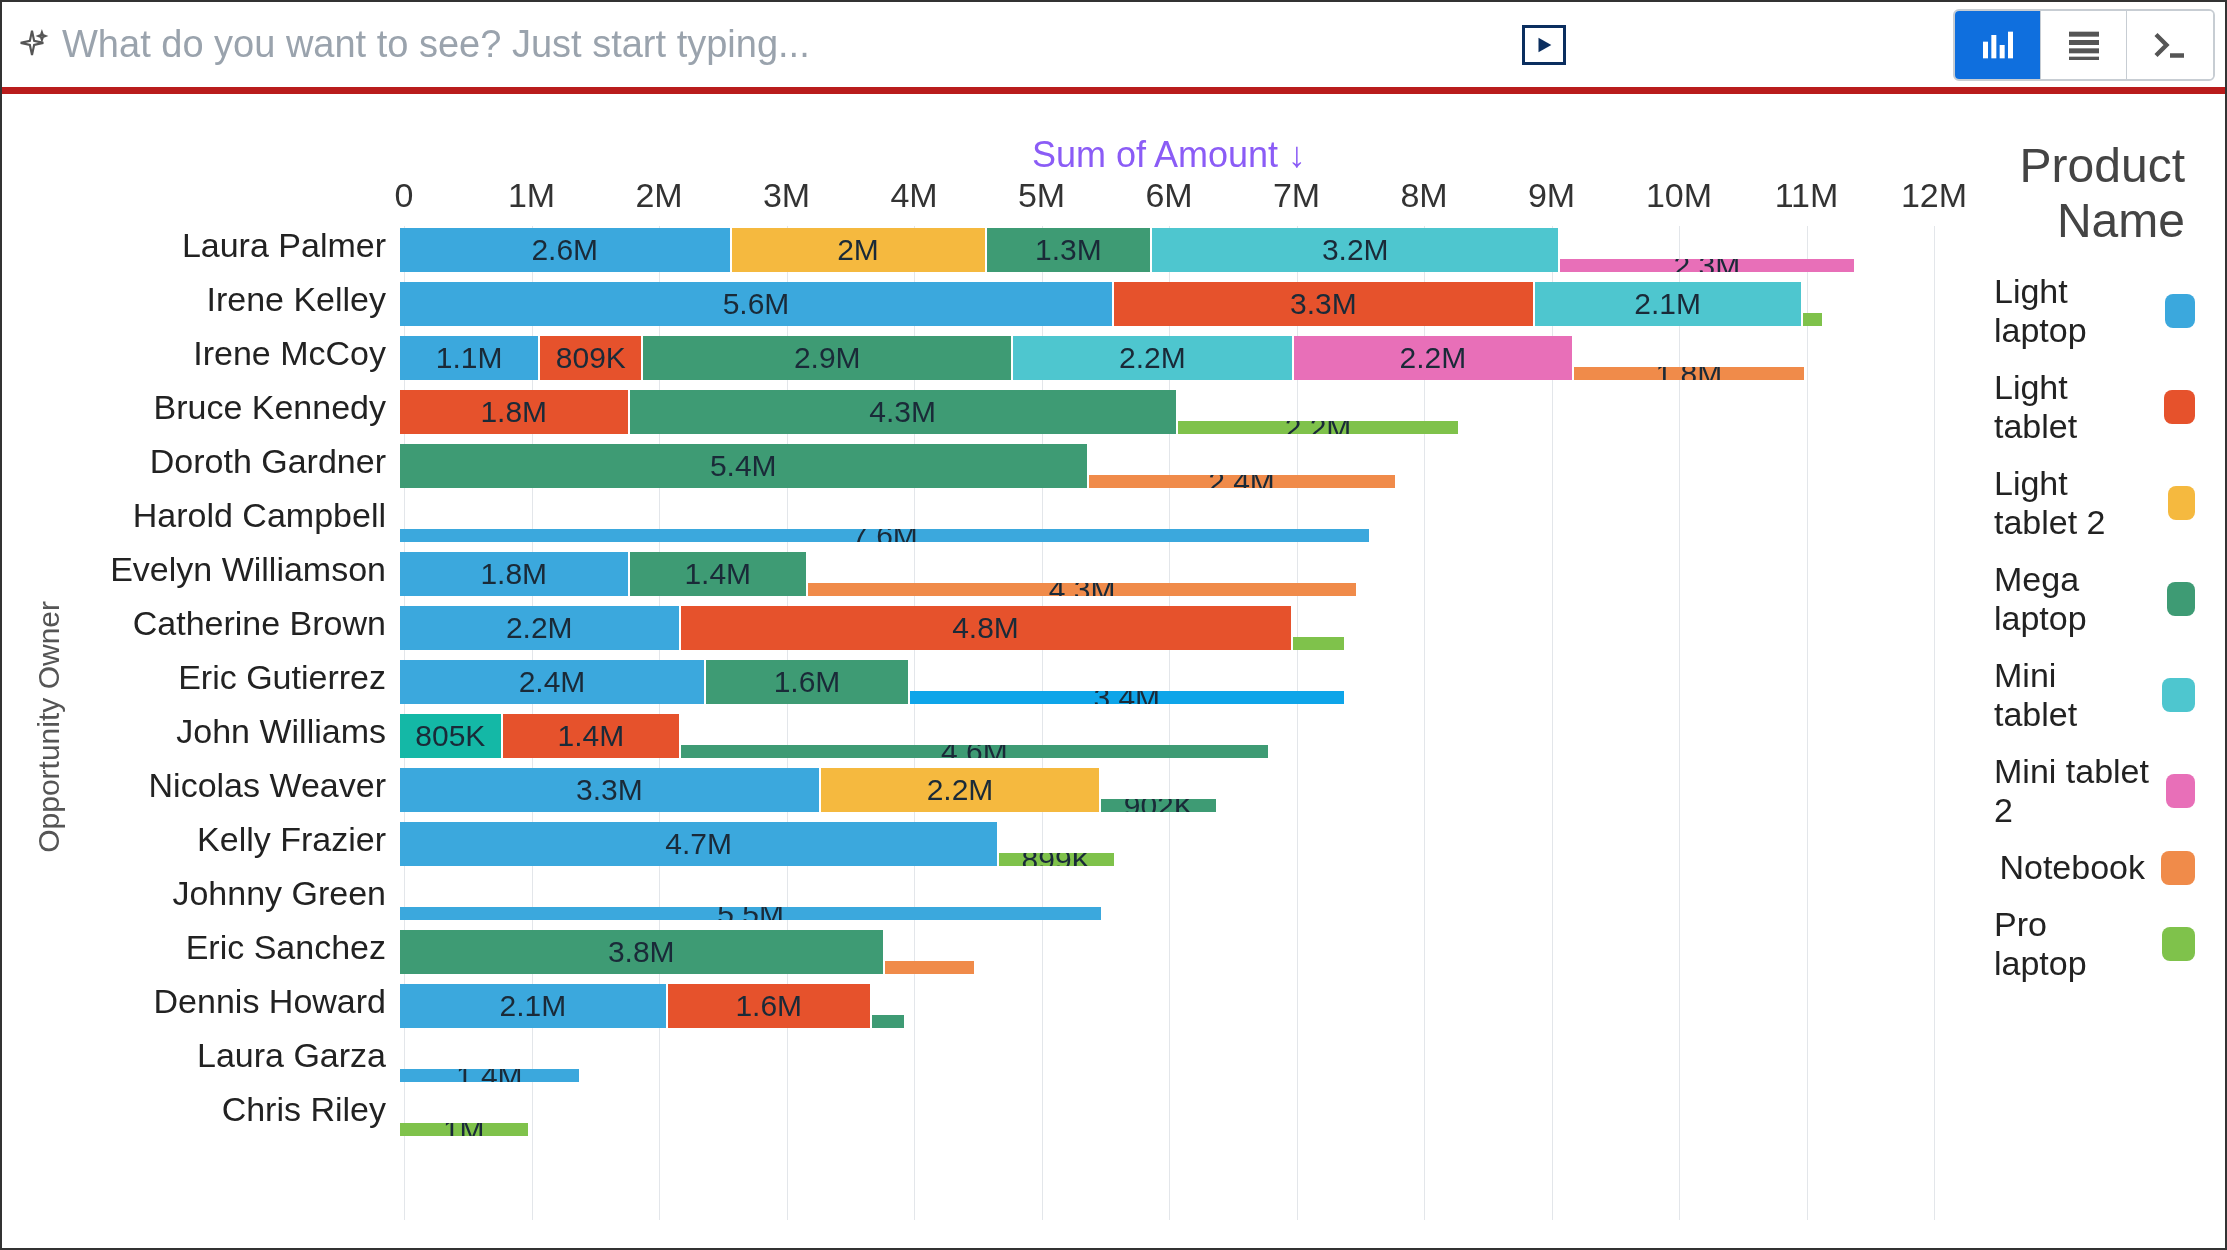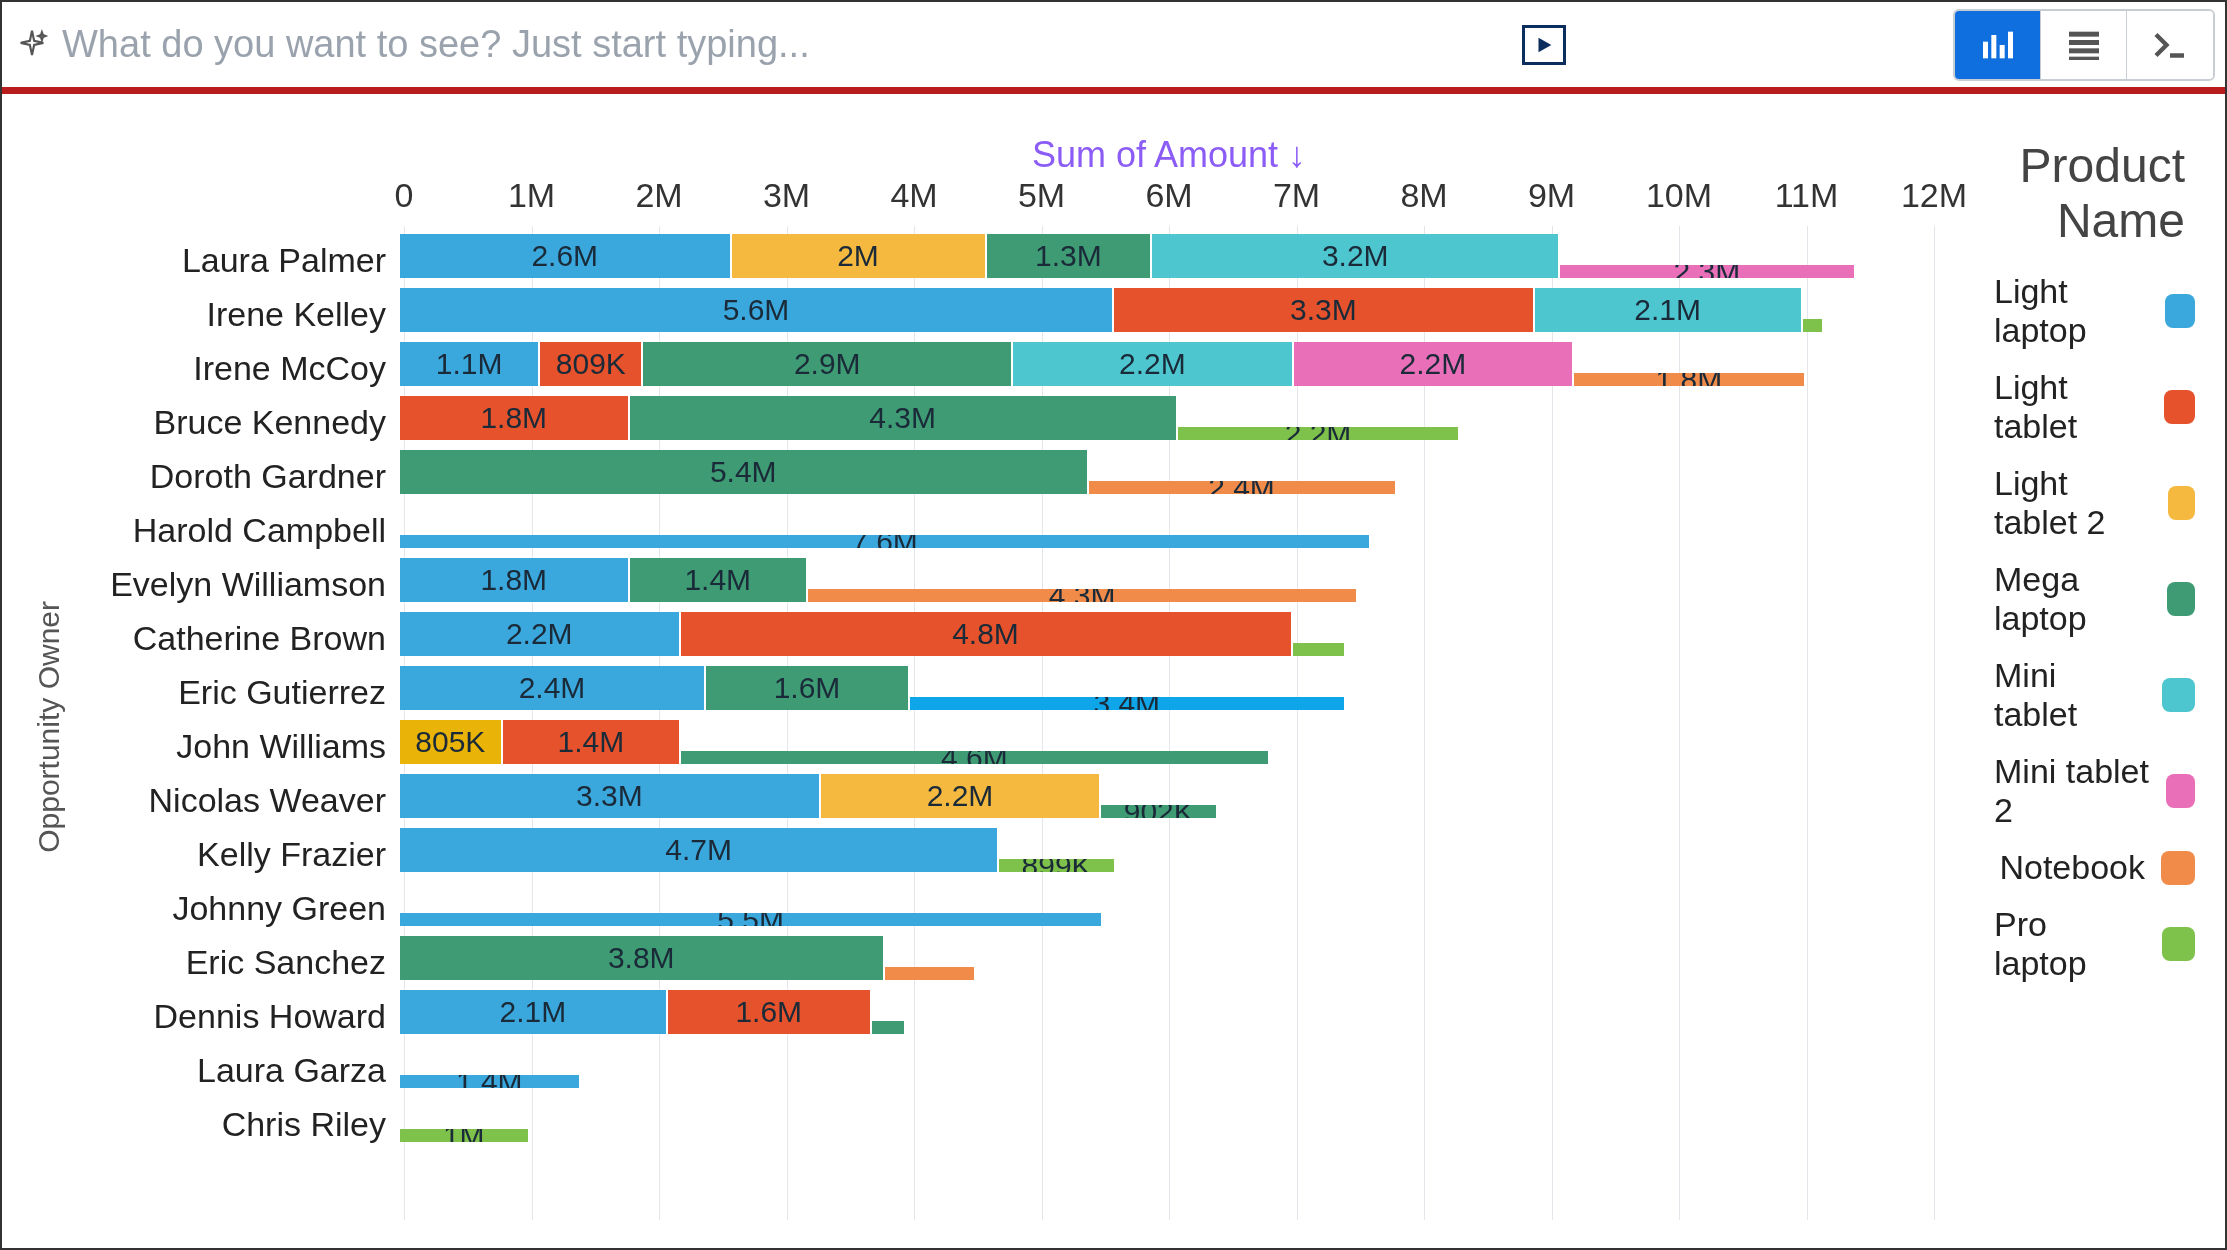--- a/index.html
+++ b/index.html
@@ -17,21 +17,21 @@
   .viewbtn:last-child { border-right:none; }
   .viewbtn.active { background:#0f6fde; }
 
   .main { display:flex; padding: 40px 30px 30px 30px; height: calc(1250px - 94px); }
   .yaxis-label { writing-mode: vertical-rl; transform: rotate(180deg); font-size: 30px; color:#555; align-self:center; margin-right: 18px; margin-top: 100px;}
   .chart-col { flex: 0 0 1850px; display:flex; flex-direction:column; }
   .xaxis-title { text-align:center; font-size: 36px; color:#8b5cf6; margin-left: 320px; }
   .xaxis-ticks { position:relative; height: 50px; margin-left: 320px; }
   .xtick { position:absolute; top:0; font-size: 34px; color:#333; transform:translateX(-50%); }
   .rows { margin-left: 0; }
-  .row { display:flex; align-items:flex-end; height: 54px; margin-bottom: 0px; }
+  .row { display:flex; align-items:flex-start; height: 54px; margin-bottom: 0px; }
   .rowlabel { width: 316px; text-align:right; padding-right: 14px; font-size: 34px; color:#222; white-space:nowrap; }
   .barwrap { position:relative; flex:1; height: 48px; }
   .seg { position:absolute; top:2px; bottom:2px; display:flex; align-items:center; justify-content:center; font-size: 30px; color:#1a2a38; border-right: 2px solid #fff; overflow:hidden; white-space:nowrap;}
   .seg:last-child { border-right: none; margin-top: 31px; }
   .gridlines { position:absolute; top:0; bottom:0; left:320px; right:0; pointer-events:none; }
   .gline { position:absolute; top:0; bottom:0; width:1px; background:#e3e6ea; }
   .chartarea { position:relative; flex:1; }
 
   .legend-col { flex:1; padding-left: 60px; padding-top: 4px; }
   .legend-title { font-size: 48px; color:#444; text-align:right; margin-bottom: 24px; padding-right: 10px;}
@@ -189,21 +189,21 @@
             <div class="rowlabel">Eric Gutierrez</div>
             <div class="barwrap">
               <div class="seg" title="Light laptop: 2.4M" style="left: 0px; width: 306px; background: rgb(59, 168, 221);">2.4M</div>
               <div class="seg" title="Mega laptop: 1.6M" style="left: 306px; width: 204px; background: rgb(62, 155, 116);">1.6M</div>
               <div class="seg" title="Notebook: 3.4M" style="left: 510px; width: 433.5px; background: #0ea5e9;">3.4M</div>
             </div>
           </div>
           <div class="row">
             <div class="rowlabel">John Williams</div>
             <div class="barwrap">
-              <div class="seg" title="Light laptop: 805K" style="left: 0px; width: 102.637px; background: #eab308;">805K</div>
+              <div class="seg" title="Light laptop: 805K" style="left: 0px; width: 102.637px; background: #14b8a6;">805K</div>
               <div class="seg" title="Light tablet: 1.4M" style="left: 102.637px; width: 178.5px; background: rgb(230, 82, 44);">1.4M</div>
               <div class="seg" title="Mega laptop: 4.6M" style="left: 281.137px; width: 586.5px; background: rgb(62, 155, 116);">4.6M</div>
             </div>
           </div>
           <div class="row">
             <div class="rowlabel">Nicolas Weaver</div>
             <div class="barwrap">
               <div class="seg" title="Light laptop: 3.3M" style="left: 0px; width: 420.75px; background: rgb(59, 168, 221);">3.3M</div>
               <div class="seg" title="Light tablet 2: 2.2M" style="left: 420.75px; width: 280.5px; background: rgb(245, 185, 63);">2.2M</div>
               <div class="seg" title="Mega laptop: 902K" style="left: 701.25px; width: 115.005px; background: rgb(62, 155, 116);">902K</div>

